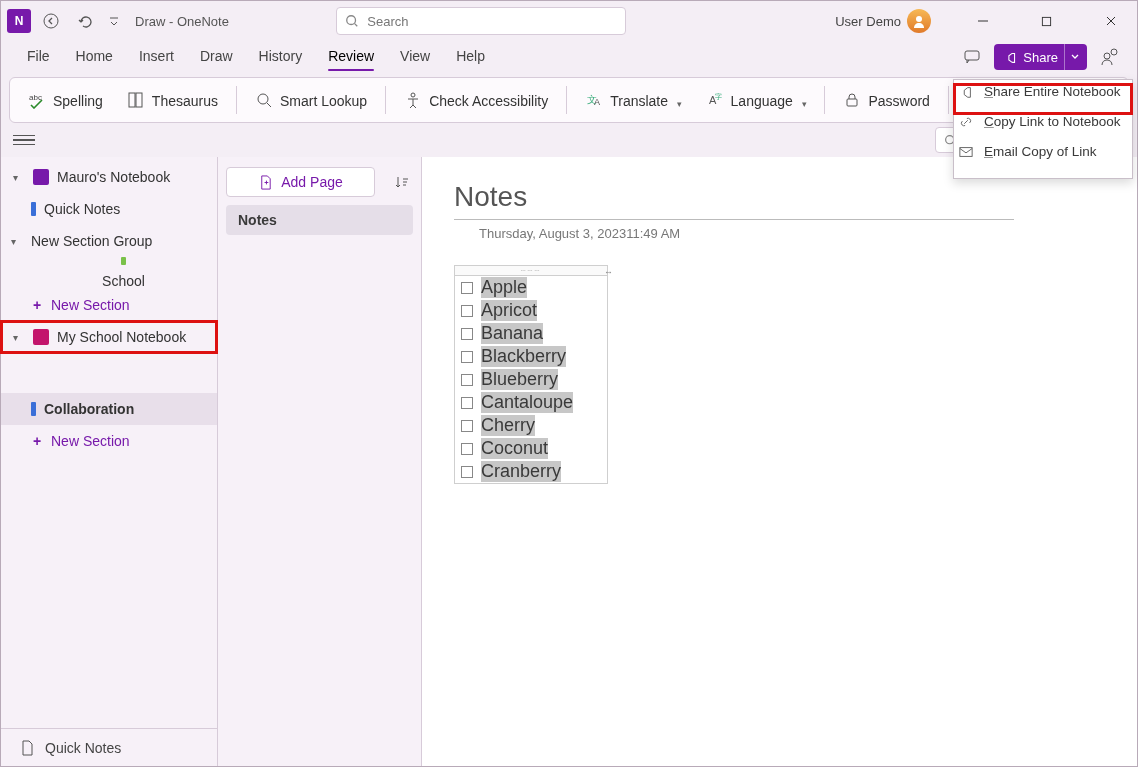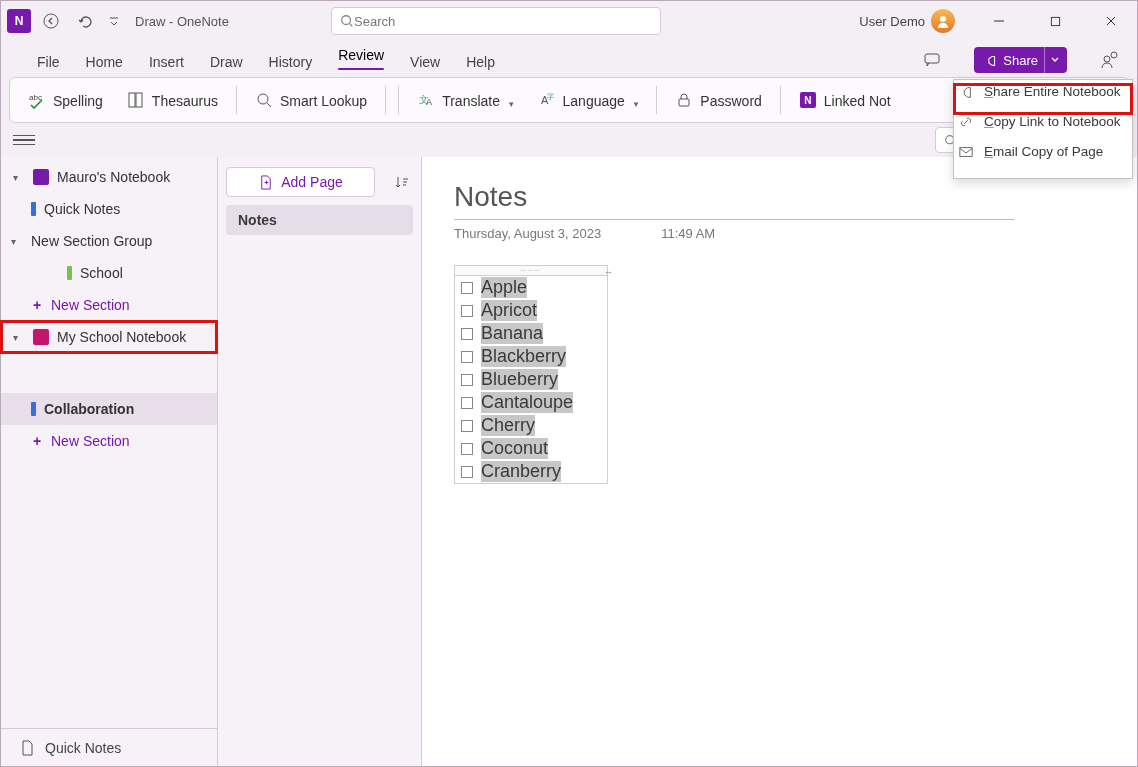--- a/index.html
+++ b/index.html
@@ -17,32 +17,32 @@
   }
   *{box-sizing:border-box;font-family:"Segoe UI",Arial,sans-serif;}
   body{margin:0;width:1138px;height:767px;background:#ccc;overflow:hidden;color:var(--text);}
   .window{width:1138px;height:767px;background:var(--bg);border:1px solid #b8aab8;position:relative;display:flex;flex-direction:column;}
   
   
   .titlebar{height:40px;display:flex;align-items:center;padding:0 6px;gap:6px;}
   .appicon{width:24px;height:24px;background:var(--purple);border-radius:3px;display:flex;align-items:center;justify-content:center;color:#fff;font-size:12px;font-weight:700;}
   .tb-btn{width:28px;height:28px;display:flex;align-items:center;justify-content:center;border-radius:4px;color:#444;}
   .title{font-size:13px;color:#555;margin-left:6px;}
-  .searchbox{margin:0 auto;width:330px;height:28px;background:#fff;border:1px solid var(--border);border-radius:4px;display:flex;align-items:center;padding:0 8px;gap:0;color:#777;font-size:13px;}
-  .right-titlebar{display:flex;align-items:center;gap:16px;margin-left:auto;}
+  .searchbox{margin:0 auto;width:290px;height:28px;background:#fff;border:1px solid var(--border);border-radius:4px;display:flex;align-items:center;padding:0 8px;gap:8px;color:#777;font-size:13px;}
+  .right-titlebar{display:flex;align-items:center;gap:24px;margin-left:auto;}
   .user{display:flex;align-items:center;gap:6px;font-size:13px;color:#444;margin-right:8px;}
   .avatar{width:24px;height:24px;border-radius:50%;background:linear-gradient(#f7b955,#e07a2a);display:flex;align-items:center;justify-content:center;}
   .winctl{width:40px;height:32px;display:flex;align-items:center;justify-content:center;color:#444;}
   
   
-  .tabs{height:36px;display:flex;align-items:flex-end;padding:0 14px;gap:2px;position:relative;margin-left:10px;}
+  .tabs{height:36px;display:flex;padding:0 14px;gap:2px;position:relative;}
   .tab{padding:7px 12px;font-size:14px;color:#444;border-radius:4px 4px 0 0;cursor:default;}
   .tab.active{color:#000;}
   .tab.active::after{content:"";display:block;height:2px;background:var(--purple);margin-top:5px;border-radius:2px;}
-  .tabs-right{margin-left:auto;display:flex;align-items:center;gap:28px;padding-bottom:4px;}
+  .tabs-right{margin-left:auto;display:flex;align-items:center;gap:8px;padding-bottom:4px;}
   .share-btn{background:var(--purple);color:#fff;height:26px;border-radius:4px;display:flex;align-items:center;padding:0 8px 0 10px;gap:6px;font-size:13px;}
   .share-btn .chev{border-left:1px solid rgba(255,255,255,.4);padding-left:6px;height:100%;display:flex;align-items:center;}
   .sq-btn{width:28px;height:26px;display:flex;align-items:center;justify-content:center;color:#555;border-radius:4px;}
   
   
   .ribbon{height:46px;background:var(--ribbon-bg);border:1px solid var(--border);border-radius:6px;margin:0 8px;display:flex;align-items:center;padding:0 8px;gap:4px;font-size:14px;color:#333;}
   .rbtn{display:flex;align-items:flex-end;gap:7px;padding:5px 10px;border-radius:4px;white-space:nowrap;}
   .rsep{width:1px;height:28px;background:var(--border);margin:0 4px;}
   .ricon{width:18px;height:18px;flex:none;display:flex;align-items:center;justify-content:center;}
   .chev-sm{font-size:9px;color:#666;margin-left:2px;}
@@ -56,36 +56,36 @@
   
   .main{flex:1;display:flex;min-height:0;}
   .nav{width:216px;background:var(--panel);display:flex;flex-direction:column;font-size:14px;padding-top:4px;position:relative;}
   .nav-item{display:flex;align-items:center;height:32px;padding:0 8px 0 12px;gap:8px;color:#333;}
   .nav-item .exp{width:12px;color:#666;font-size:10px;}
   .nb-icon{width:16px;height:16px;border-radius:2px;}
   .sec-icon{width:5px;height:14px;border-radius:1px;}
   .nav-add{color:var(--purple);}
   .nav-add .plus{color:var(--purple);font-weight:700;width:12px;text-align:center;}
   .nav-item.indent1{padding-left:30px;}
-  .nav-item.indent2{padding-left:66px;}
+  .nav-item.indent2{padding-left:37px;flex-direction:column;}
   .nav-item.selected{background:var(--highlight-row);font-weight:600;margin-top:40px;}
   .nav-item.boxed{outline:3px solid #d11; outline-offset:-2px;}
   .nav-footer{margin-top:auto;border-top:1px solid var(--border);height:38px;display:flex;align-items:center;padding-left:18px;gap:10px;color:#444;}
   
   .pages{width:204px;background:var(--panel);border-left:1px solid var(--border);display:flex;flex-direction:column;padding:10px 8px;gap:8px;}
   .addpage{height:30px;border:1px solid var(--border);background:#fff;border-radius:4px;display:flex;align-items:center;justify-content:center;gap:8px;color:var(--purple);font-size:14px;flex:1;}
   .addpage-row{display:flex;align-items:center;gap:16px;}
   .sort{width:22px;height:22px;display:flex;align-items:center;justify-content:center;color:#555;}
   .page-item{height:30px;display:flex;align-items:center;padding:0 12px;border-radius:4px;font-size:14px;}
   .page-item.active{background:#e5dee8;font-weight:600;}
   
   .canvas{flex:1;background:#fff;border-left:1px solid var(--border);padding:24px 32px;position:relative;overflow:hidden;}
   .page-title{font-size:28px;color:#555;font-weight:400;}
   .title-underline{height:1px;background:#bbb;width:560px;margin-top:6px;}
-  .meta{display:flex;gap:60px;color:#777;font-size:13px;margin-top:6px;}
+  .meta{display:flex;color:#777;font-size:13px;margin-top:6px;margin-left:25px;}
   
   .note-container{margin-top:24px;border:1px solid #cfcfcf;width:154px;position:relative;background:#fff;}
   .note-head{height:10px;border-bottom:1px solid #cfcfcf;background:#fafafa;display:flex;align-items:center;justify-content:center;color:#aaa;font-size:8px;letter-spacing:2px;position:relative;}
   .note-resize{position:absolute;right:-8px;top:0;font-size:9px;color:#888;}
   .check-row{display:flex;align-items:center;gap:8px;padding:1px 6px;font-size:18px;}
   .chk{width:12px;height:12px;border:1px solid #888;flex:none;}
   .hl{background:var(--sel);}
   
   
   .menu{position:absolute;top:78px;right:4px;width:180px;background:#fff;border:1px solid #c9bfc9;box-shadow:0 4px 10px rgba(0,0,0,.15);padding:4px 0;font-size:13.5px;z-index:50;}
@@ -218,20 +218,29 @@
     <div class="rbtn">
       <span class="ricon">
           <svg width="18" height="18" viewBox="0 0 18 18">
             <circle cx="8" cy="8" r="5" fill="none" stroke="#555"></circle>
             <path d="M12 12l4 4" stroke="#555"></path>
           </svg>
         </span>
       <span>Smart Lookup</span>
     </div>
     <div class="rsep"></div>
+    <div class="rbtn">
+      <span class="ricon">
+          <svg width="18" height="18" viewBox="0 0 18 18">
+            <circle cx="9" cy="4" r="2" fill="none" stroke="#555"></circle>
+            <path d="M4 8h10M9 8v6M6 17l3-3 3 3" fill="none" stroke="#555"></path>
+          </svg>
+        </span>
+      <span>Check Accessibility</span>
+    </div>
     <div class="rsep"></div>
     <div class="rbtn">
       <span class="ricon">
           <svg width="18" height="18" viewBox="0 0 18 18">
             <text x="2" y="12" font-size="10" fill="#3a7">文</text>
             <text x="9" y="14" font-size="9" fill="#555">A</text>
           </svg>
         </span>
       <span>Translate</span>
       <span class="chev-sm">▾</span>
@@ -421,17 +430,17 @@
         </span>
       <span><span class="ul">C</span><span>opy Link to Notebook</span></span>
     </div>
     <div class="menu-item">
       <span class="mi-icon">
           <svg width="14" height="14" viewBox="0 0 16 16">
             <rect x="1" y="3" width="14" height="10" fill="none" stroke="#555"></rect>
             <path d="M1 4l7 5 7-5" fill="none" stroke="#555"></path>
           </svg>
         </span>
-      <span><span class="ul">E</span><span>mail Copy of Page</span></span>
+      <span><span class="ul">E</span><span>mail Copy of Link</span></span>
     </div>
   </div>
 
 </div>
 
 </body></html>

